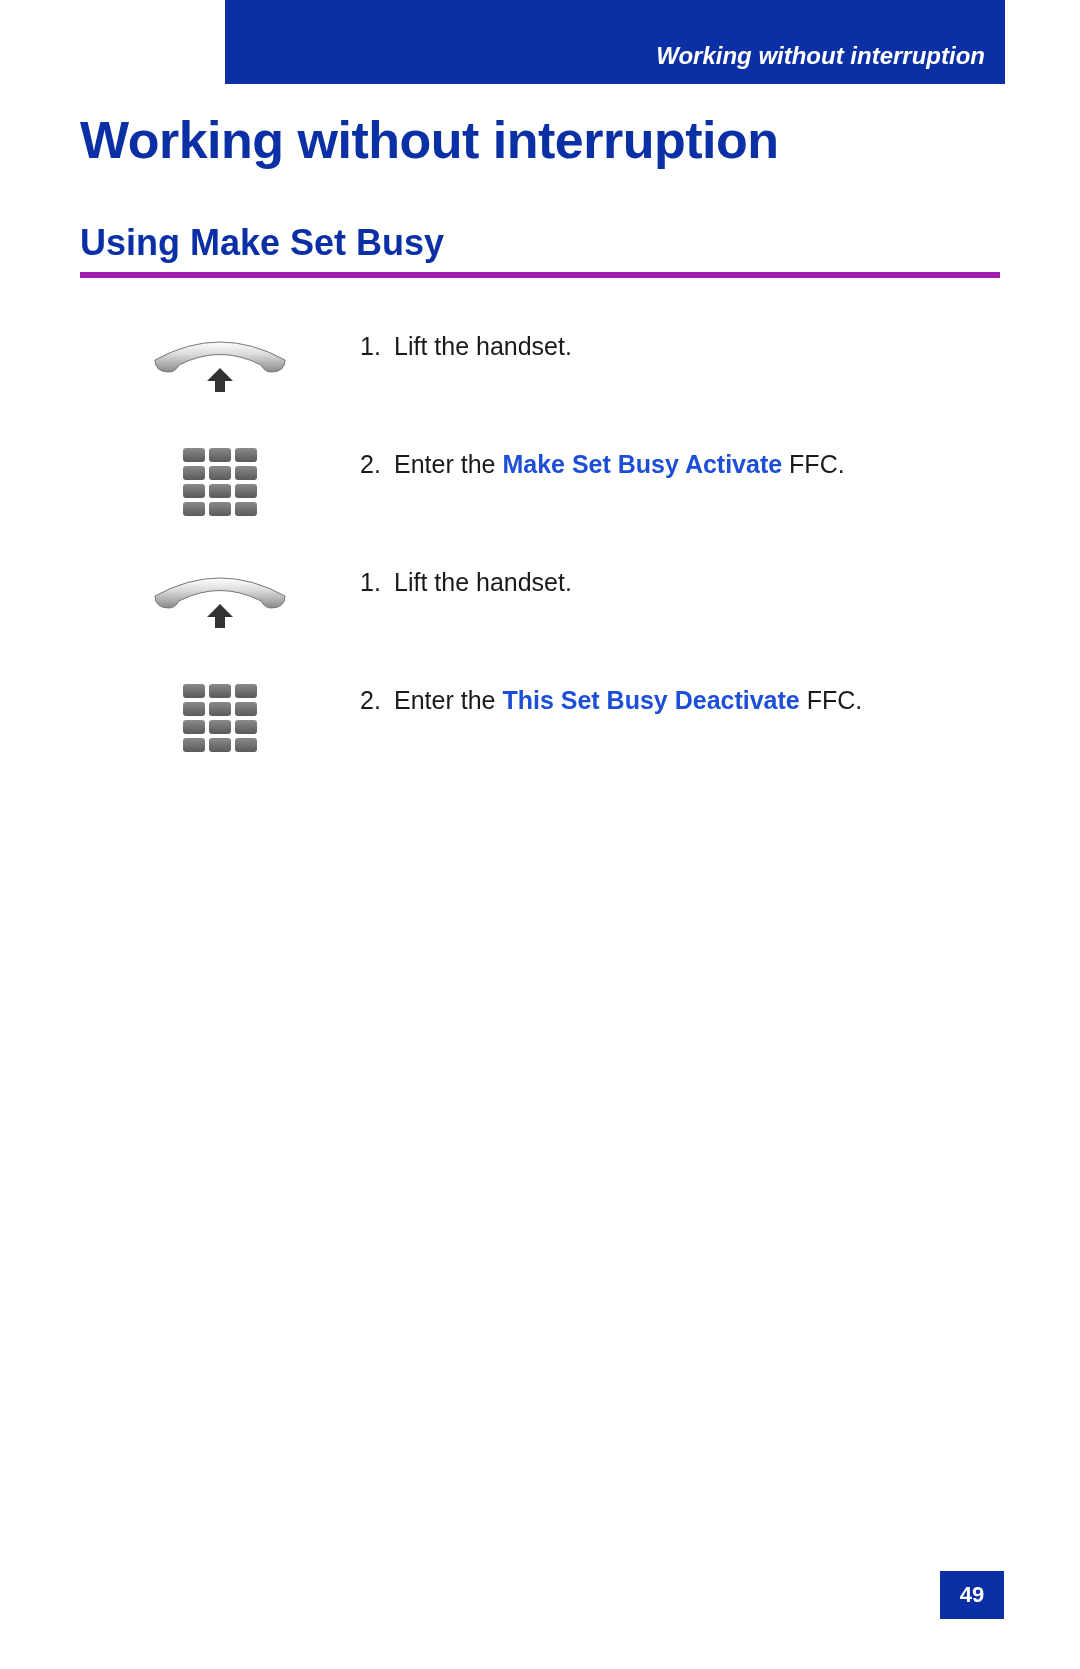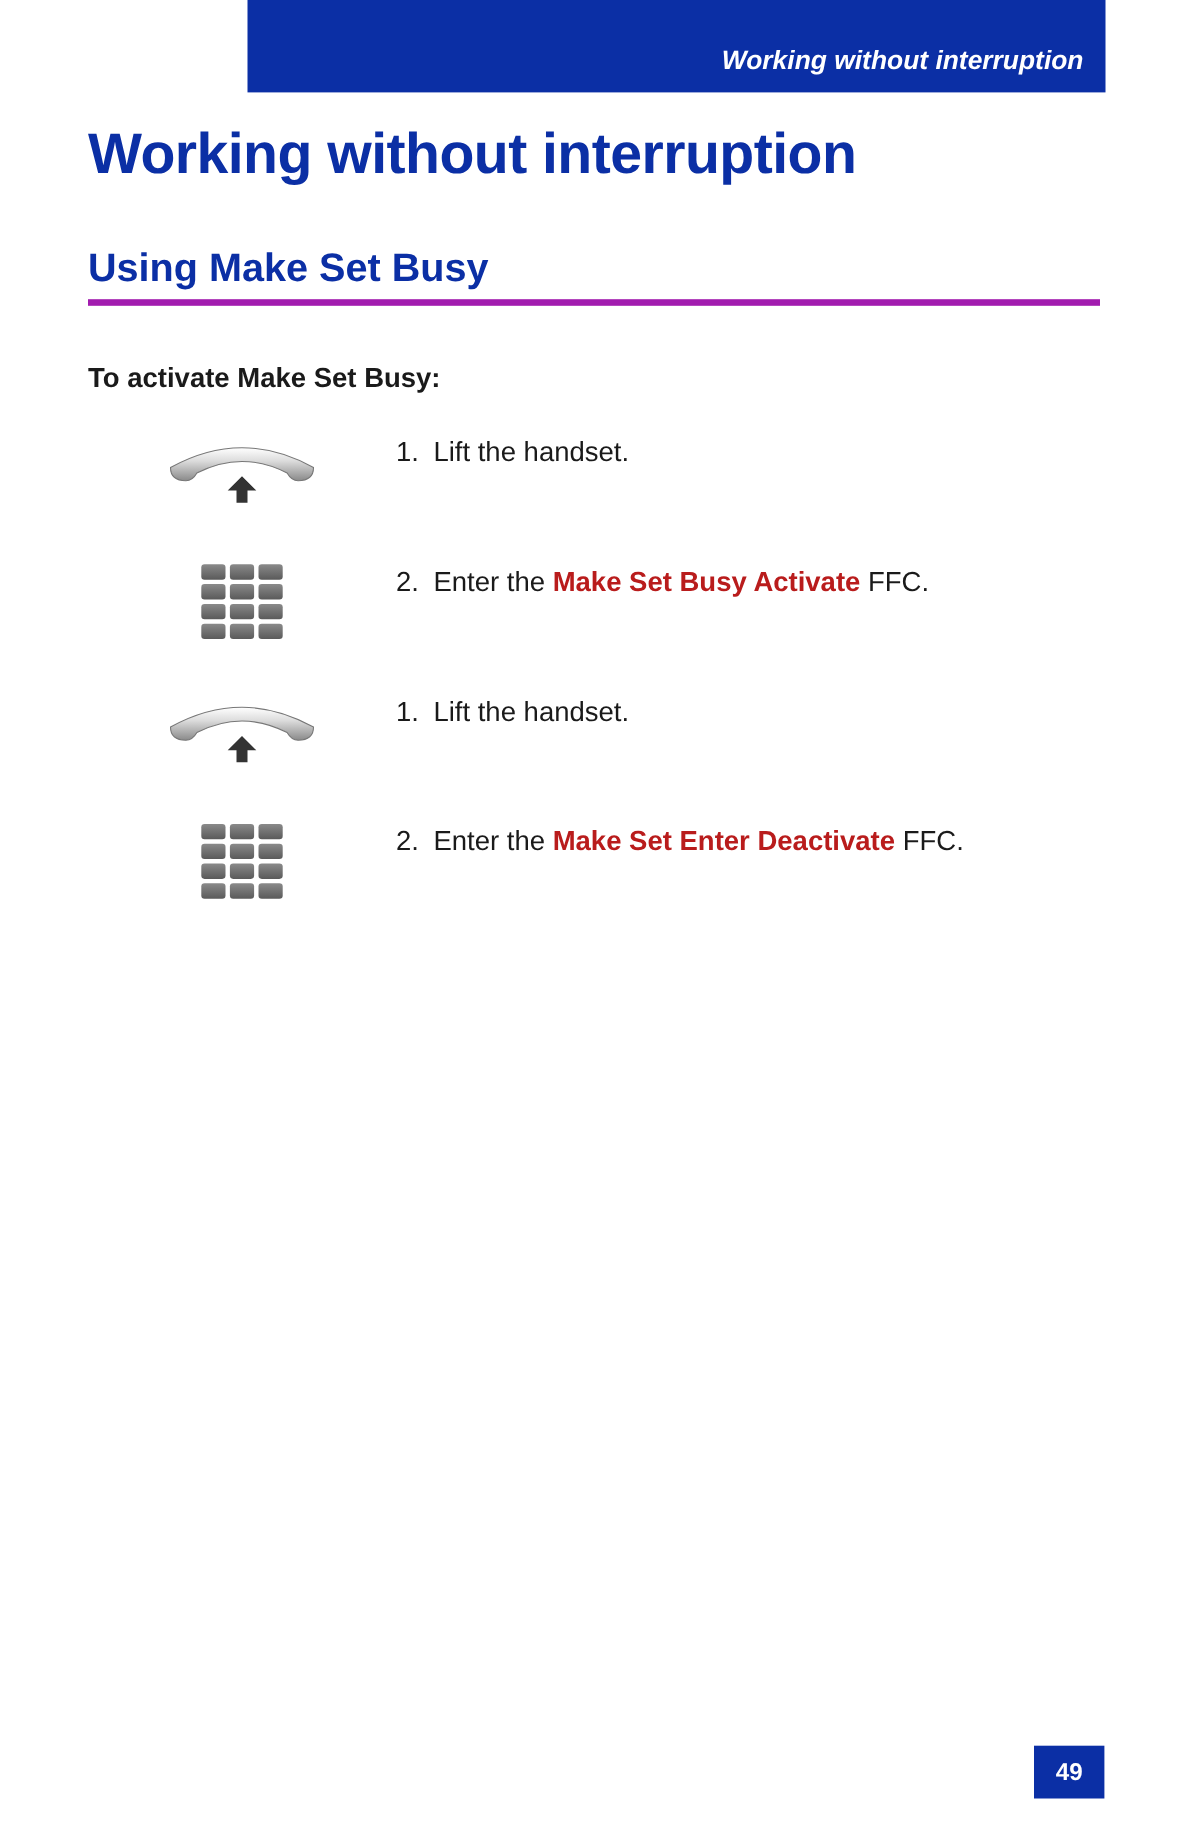--- a/index.html
+++ b/index.html
@@ -87,26 +87,26 @@
     font-size: 25px;
     color: #1a1a1a;
     line-height: 1.35;
   }
   .step-num {
     width: 34px;
     flex-shrink: 0;
   }
   .step-body { flex: 1; }
   .bold-blue {
-    color: #b91c1c;
+    color: #1d4ed8;
     font-weight: bold;
   }
   .page-num-box {
     position: absolute;
-    bottom: 34px;
+    bottom: 50px;
     right: 76px;
     width: 64px;
     height: 48px;
     background: #0b2fa5;
     color: #ffffff;
     display: flex;
     align-items: center;
     justify-content: center;
     font-weight: bold;
     font-size: 22px;
@@ -136,21 +136,20 @@
 
 <div class="header-bar">
   <span class="header-text">Working without interruption</span>
 </div>
 
 <div class="content">
   <h1 class="h1">Working without interruption</h1>
   <h2 class="h2">Using Make Set Busy</h2>
 
   <div class="section-block">
-    <p class="subhead">To activate Make Set Busy:</p>
 
     <div class="step-row">
       <div class="icon-col">
         <div class="handset-wrap">
           <svg viewBox="0 0 150 70">
             <defs>
               <linearGradient id="hg1" x1="0" y1="0" x2="0" y2="1">
                 <stop offset="0%" stop-color="#ffffff"></stop>
                 <stop offset="40%" stop-color="#dcdcdc"></stop>
                 <stop offset="100%" stop-color="#8a8a8a"></stop>
@@ -234,21 +233,21 @@
             <div class="key"></div>
             <div class="key"></div>
           <div class="key"></div>
             <div class="key"></div>
             <div class="key"></div>
         </div>
       </div>
       <div class="text-col">
         <span class="step-num">2.</span>
         <span class="step-body">
-          <span>Enter the </span><span class="bold-blue">Make Set Enter Deactivate</span><span> FFC.</span>
+          <span>Enter the </span><span class="bold-blue">This Set Busy Deactivate</span><span> FFC.</span>
         </span>
       </div>
     </div>
   </div>
 </div>
 
 <div class="page-num-box">
   <span>49</span>
 </div>
 

